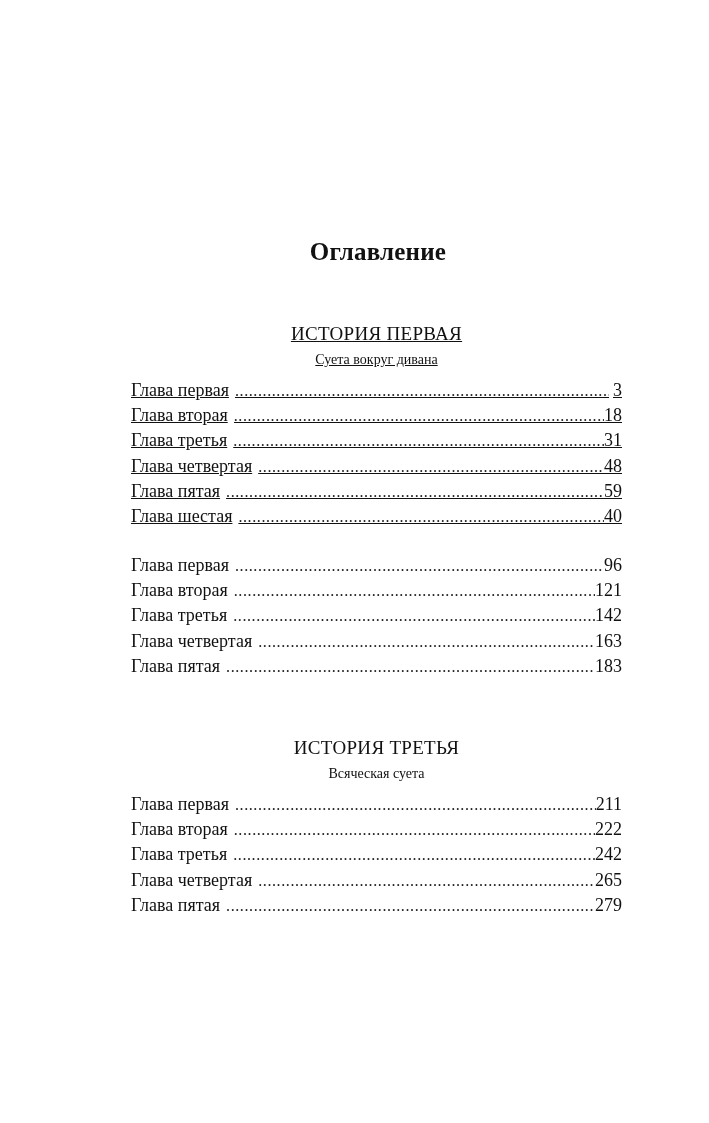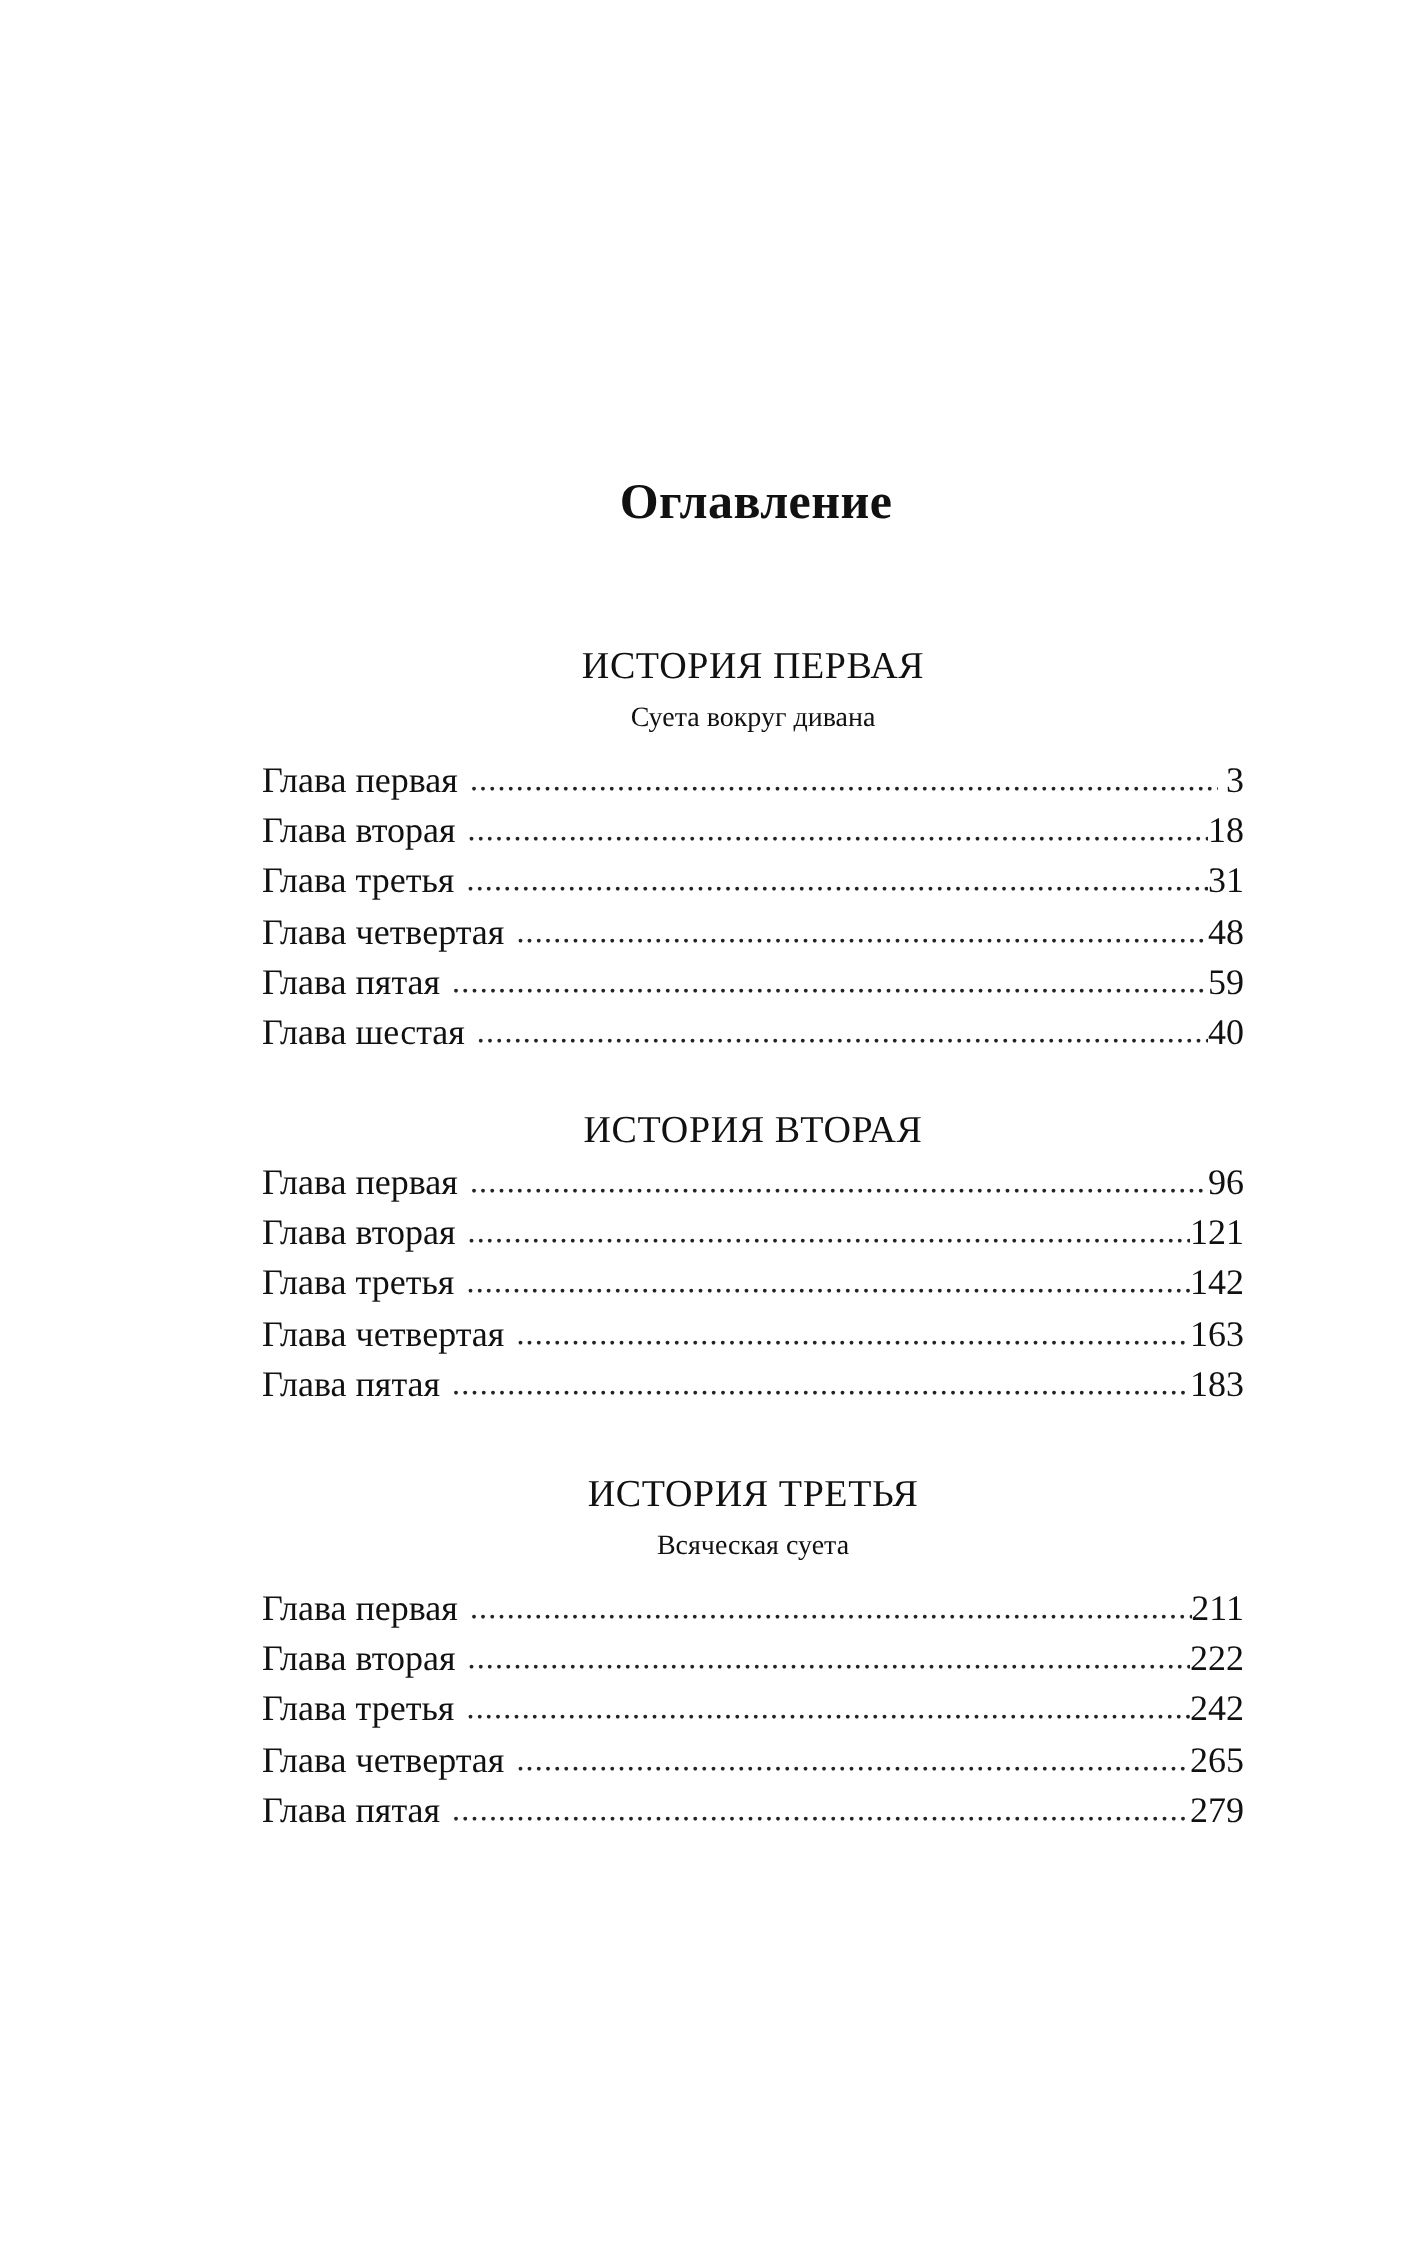--- a/index.html
+++ b/index.html
@@ -72,21 +72,21 @@
     .toc-page {
       flex: 0 0 auto;
       text-align: right;
     }
   </style>
 </head>
 <body>
 
 <div class="page-title">Оглавление</div>
 
-<div class="section" style="top: 321px;">
+<div class="section" style="top: 321px; text-decoration: underline;">
   <div class="section-heading">ИСТОРИЯ ПЕРВАЯ</div>
   <div class="section-subtitle">Суета вокруг дивана</div>
   <div class="toc-row">
     <span class="toc-label">Глава первая</span>
     <span class="toc-dots"></span>
     <span class="toc-page" style="padding-left:4px;">3</span>
   </div>
   <div class="toc-row">
     <span class="toc-label">Глава вторая</span>
     <span class="toc-dots"></span>
@@ -108,21 +108,20 @@
     <span class="toc-page">59</span>
   </div>
   <div class="toc-row">
     <span class="toc-label">Глава шестая</span>
     <span class="toc-dots"></span>
     <span class="toc-page">40</span>
   </div>
 </div>
 
 <div class="section" style="top: 553px;">
-  <div class="section-heading">ИСТОРИЯ ВТОРАЯ</div>
   <div class="toc-row">
     <span class="toc-label">Глава первая</span>
     <span class="toc-dots"></span>
     <span class="toc-page">96</span>
   </div>
   <div class="toc-row">
     <span class="toc-label">Глава вторая</span>
     <span class="toc-dots"></span>
     <span class="toc-page">121</span>
   </div>

